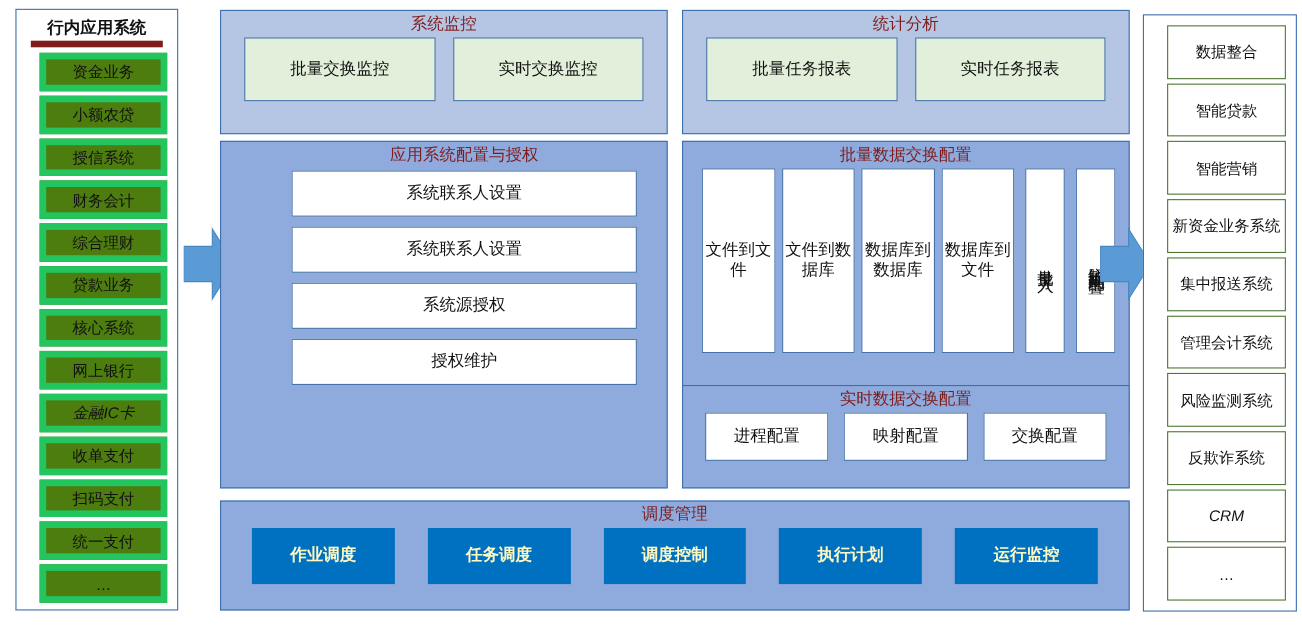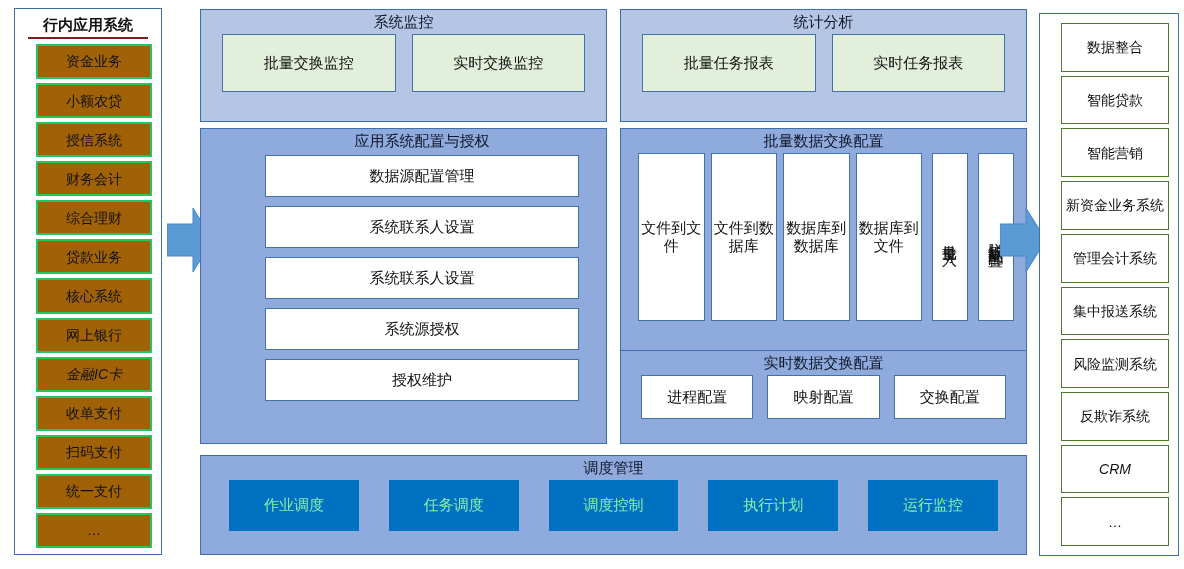--- a/index.html
+++ b/index.html
@@ -53,47 +53,47 @@
     height: 543px;
     padding: 9px 9px 9px 9px;
   }
   .col-title {
     box-sizing: border-box;
     font-size: 15px;
     font-weight: bold;
     text-align: center;
     padding: 3px 0 2px 0;
     margin: 0 4px 5px 4px;
-    border-bottom: 2px solid #7f1d1d;
+    border-bottom: 6px solid #7f1d1d;
     letter-spacing: 0px;
   }
   .col-item {
     box-sizing: border-box;
     flex: 1 1 0;
     min-height: 0;
     margin-bottom: 4px;
     font-size: 14px;
     padding: 1px 2px;
     margin-left: 12px;
   }
   .col-item:last-child { margin-bottom: 0; }
-  .col-item.blue  { border: 2px solid #22c55e; background: #a16207; }
+  .col-item.blue  { border: 6px solid #22c55e; background: #4d7c0f; }
   .col-item.green { border: 1px solid #4f7731; background: #ffffff; }
   .ital { font-style: italic; }
 
   
   .group {
     position: absolute;
     box-sizing: border-box;
     border: 1px solid #3d6fad;
   }
   .group-title {
     text-align: center;
     font-size: 15px;
-    color: #0f172a;
+    color: #7f1d1d;
     padding-top: 4px;
     padding-bottom: 3px;
     line-height: 1.1;
   }
   .tone-light { background: #b4c6e4; }
   .tone-mid   { background: #8faadc; }
 
   
   #panel-monitor { left: 200px;  top: 9px;  width: 407px; height: 113px; }
   #panel-stats   { left: 620px;  top: 9px;  width: 407px; height: 113px; }
@@ -173,23 +173,24 @@
   .sched-row {
     display: flex;
     gap: 30px;
     padding: 0 28px;
     height: 51px;
   }
   .sched-btn {
     box-sizing: border-box;
     flex: 1 1 0;
     background: #0070c0;
-    color: #86efac;
+    color: #fef9c3;
     font-size: 15px;
     border: none;
+    font-weight: bold;
   }
 
   
   .arrow {
     position: absolute;
     width: 46px;
     height: 72px;
   }
   #arrow-left  { left: 167px;  top: 204px; }
   #arrow-right { left: 1000px; top: 204px; }
@@ -234,21 +235,20 @@
     <div class="group-title">统计分析</div>
     <div class="row-two">
       <div class="green-box box">批量任务报表</div>
       <div class="green-box box">实时任务报表</div>
     </div>
   </div>
 
   <div class="group tone-mid" id="panel-appcfg">
     <div class="group-title">应用系统配置与授权</div>
     <div class="appcfg-list">
-      <div class="white-box box">数据源配置管理</div>
       <div class="white-box box">系统联系人设置</div>
       <div class="white-box box">系统联系人设置</div>
       <div class="white-box box">系统源授权</div>
       <div class="white-box box">授权维护</div>
     </div>
   </div>
 
   <div class="group tone-mid" id="panel-batch">
     <div class="group-title">批量数据交换配置</div>
     <div class="batch-body">
@@ -287,21 +287,21 @@
     <svg viewBox="0 0 46 72" width="46" height="72" preserveAspectRatio="none">
       <polygon points="0,20 26,20 26,4 46,36 26,68 26,52 0,52" fill="#5b9bd5" stroke="#4a86c0" stroke-width="1"></polygon>
     </svg>
   </div>
 
   <div class="col-panel" id="right-column">
     <div class="col-item box green">数据整合</div>
     <div class="col-item box green">智能贷款</div>
     <div class="col-item box green">智能营销</div>
     <div class="col-item box green">新资金业务系统</div>
+    <div class="col-item box green">集中报送系统</div>
     <div class="col-item box green">管理会计系统</div>
-    <div class="col-item box green">集中报送系统</div>
     <div class="col-item box green">风险监测系统</div>
     <div class="col-item box green">反欺诈系统</div>
     <div class="col-item box green ital">CRM</div>
     <div class="col-item box green">…</div>
   </div>
 
 </div>
 
 </body></html>

